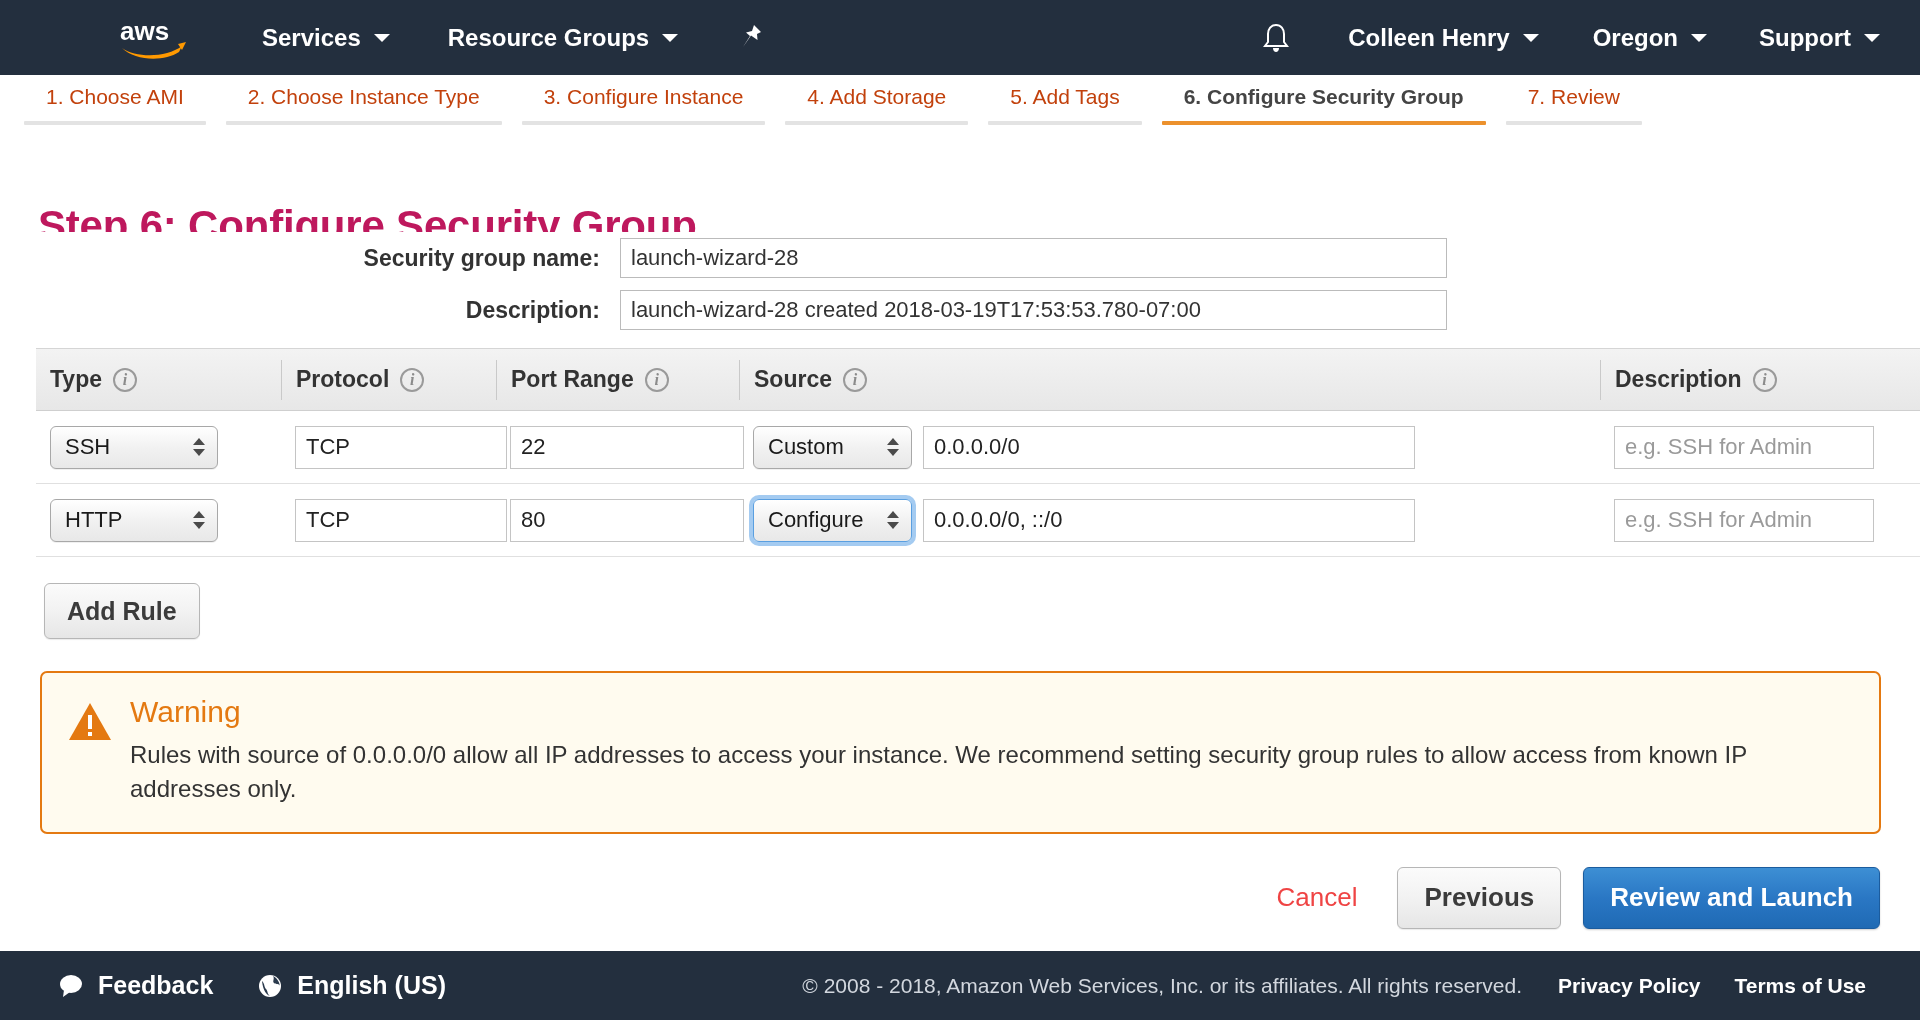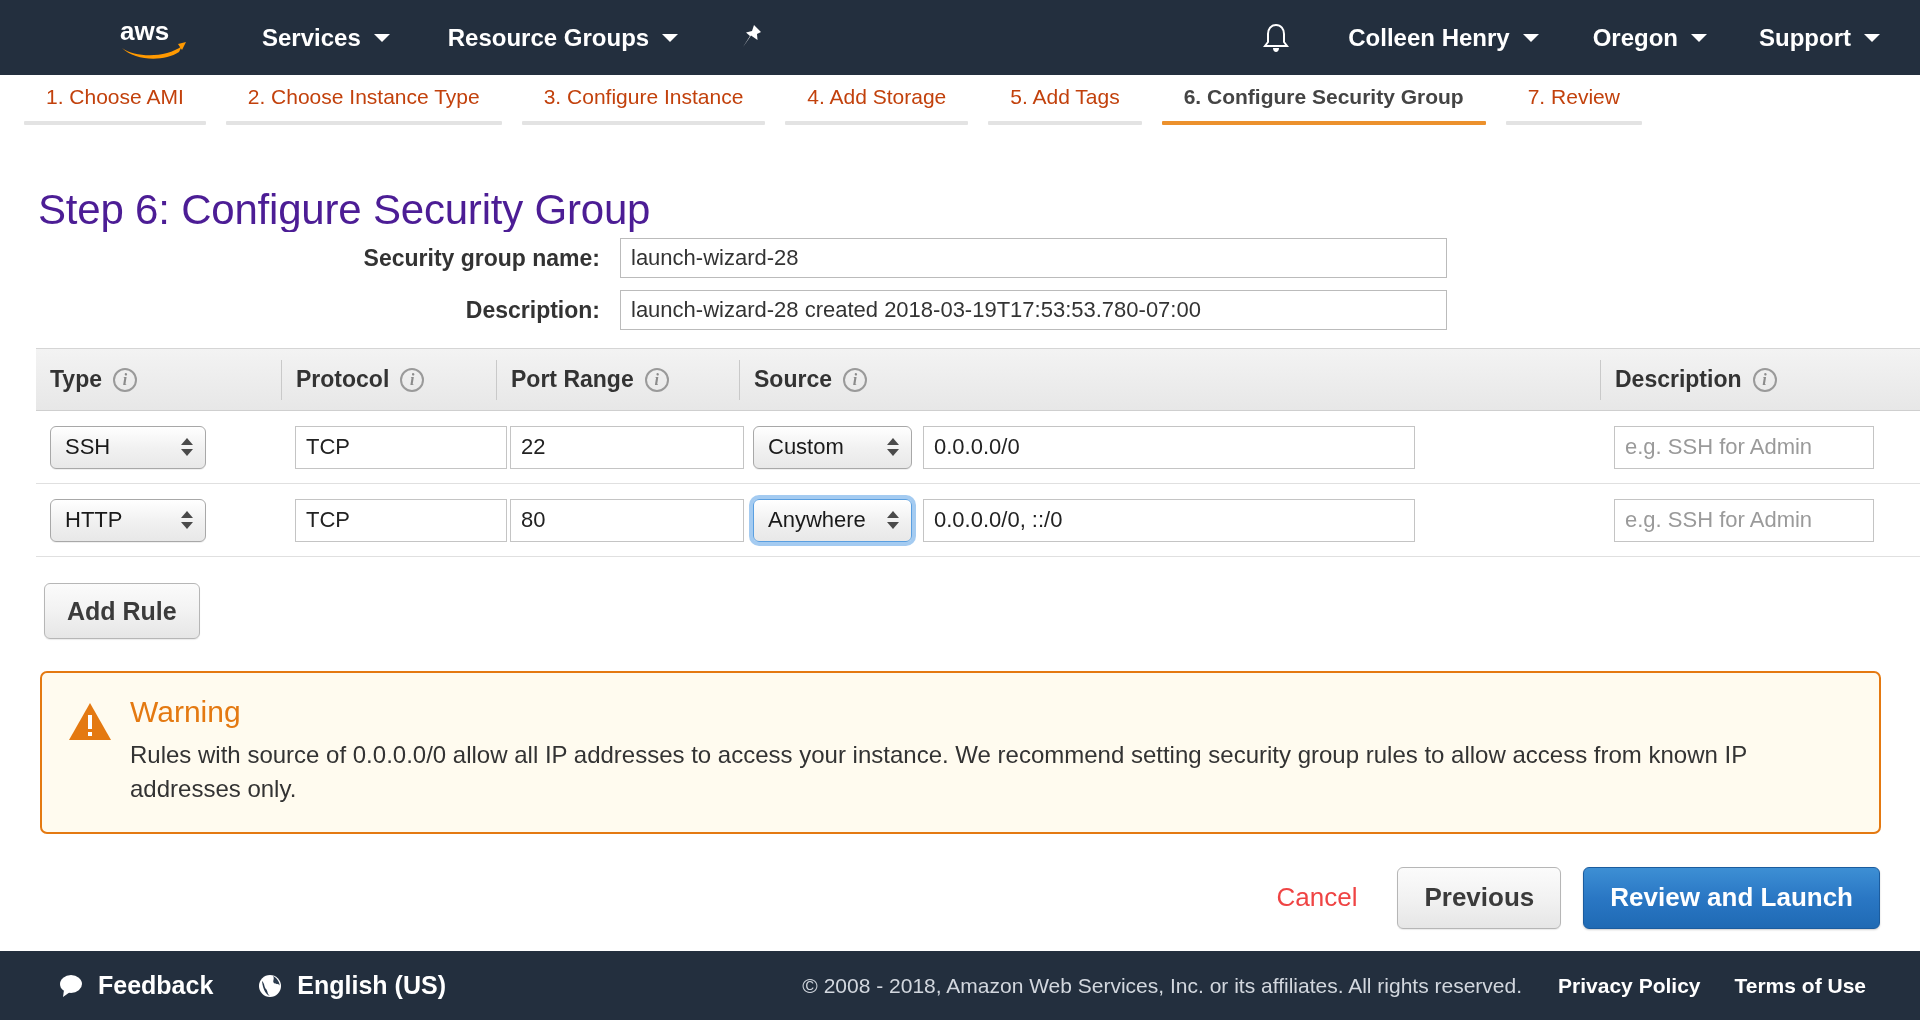--- a/index.html
+++ b/index.html
@@ -66,22 +66,22 @@
   }
   .wtab .wtab-label { display: block; padding: 0 22px 12px 22px; }
   .wtab .wtab-rule {
     display: block; height: 4px; background: #e3e3e3; border-radius: 1px;
   }
   .wtab.active { color: #444444; font-weight: bold; }
   .wtab.active .wtab-rule { background: #ec912d; }
 
   
   #page-title {
-    position: absolute; top: 186px; left: 38px;
-    font-size: 42px; color: #4c1d95; font-weight: normal;
+    position: absolute; top: 202px; left: 38px;
+    font-size: 42px; color: #be185d; font-weight: bold;
     letter-spacing: -0.2px;
     white-space: nowrap;
   }
 
   
   #form-area {
     position: absolute; top: 232px; left: 0;
     width: 1920px; height: 604px;
     overflow: hidden;
     background: #ffffff;
@@ -180,21 +180,21 @@
   .mac-select .arrows .down {
     width: 0; height: 0;
     border-left: 6px solid transparent;
     border-right: 6px solid transparent;
     border-top: 7px solid #4a4a4a;
   }
   .mac-select.focused {
     border-color: #5a9fe0;
     box-shadow: 0 0 0 4px rgba(90,160,230,0.55);
   }
-  .sel-type { width: 156px; }
+  .sel-type { width: 168px; }
   .sel-source { width: 159px; }
 
   .cell-input {
     height: 43px;
     border: 1px solid #c4c4c4;
     background: #ffffff;
     font-size: 22px; color: #222222;
     padding: 0 10px;
     font-family: "Liberation Sans", sans-serif;
     outline: none;
@@ -457,21 +457,21 @@
         </div>
       </div>
       <div class="cell col-protocol">
         <input class="cell-input in-protocol" type="text" readonly="" value="TCP" style="">
       </div>
       <div class="cell col-port">
         <input class="cell-input in-port" type="text" value="80" style="">
       </div>
       <div class="cell col-source">
         <div class="mac-select sel-source focused">
-          <span>Anywhere</span>
+          <span>Configure</span>
           <span class="arrows">
             <span class="up"></span>
               <span class="down"></span>
           </span>
         </div>
         <input class="cell-input in-source" type="text" value="0.0.0.0/0, ::/0" style="">
       </div>
       <div class="cell col-desc">
         <input class="cell-input in-desc" type="text" placeholder="e.g. SSH for Admin" style="">
       </div>

